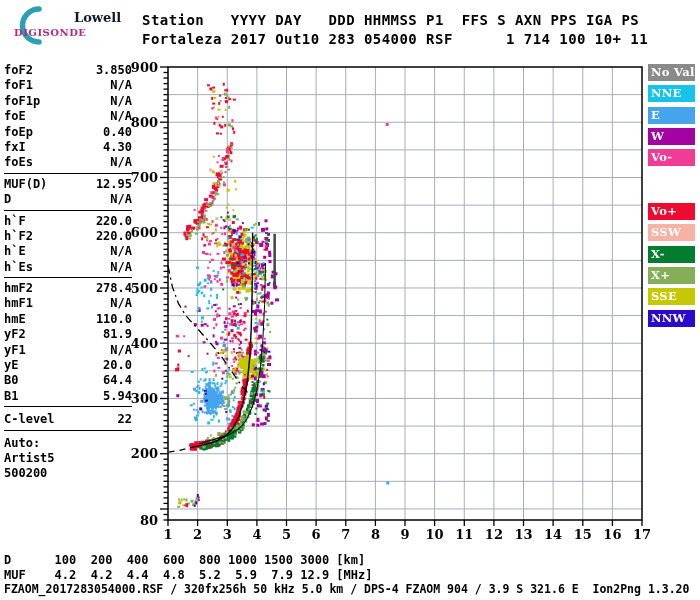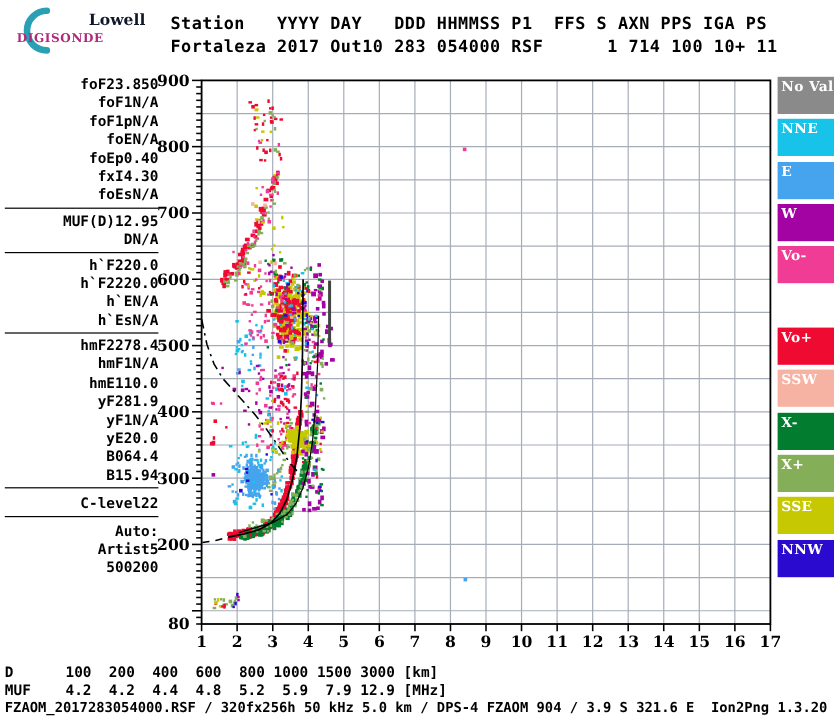--- a/index.html
+++ b/index.html
@@ -8,26 +8,26 @@
   .mono{font-family:"DejaVu Sans Mono",monospace;font-weight:bold;color:#000;white-space:pre;}
   .serifb{font-family:"DejaVu Serif",serif;font-weight:bold;}
   
   #logo{position:absolute;left:6px;top:2px;width:130px;height:50px;}
   #logo-top{position:absolute;left:68px;top:8px;font-size:13px;}
   #logo-bottom{position:absolute;left:8px;top:25px;font-size:10px;letter-spacing:0.5px;}
   
   #header{position:absolute;left:142px;top:11px;font-size:14px;line-height:18.5px;letter-spacing:0.45px;}
   
   #params{position:absolute;left:4px;top:63px;width:128px;font-family:"DejaVu Sans Mono",monospace;font-weight:bold;font-size:12px;color:#000;}
-  .prow{display:flex;justify-content:flex-end;line-height:15.4px;height:15.4px;}
+  .prow{display:flex;justify-content:space-between;line-height:15.4px;height:15.4px;}
   .sep{border-top:1.5px solid #000;margin:2px 0 3px 0;width:128px;height:0;}
   .mt6{margin-top:5px;}
   
   #legend{position:absolute;left:648px;top:64px;width:48px;}
-  .leg-item{width:47px;height:31px;margin-bottom:4.3px;color:#fff;
+  .leg-item{width:47px;height:17px;margin-bottom:4.3px;color:#fff;
     font-family:"DejaVu Serif",serif;font-weight:bold;font-size:11.5px;
     line-height:17px;padding-left:3px;box-sizing:border-box;letter-spacing:0.3px;}
   
   #footer{position:absolute;left:4px;top:553px;}
   .frow{font-size:12px;line-height:14.5px;}
   .frow-info{font-size:11.5px;line-height:15px;letter-spacing:0px;}
   
   #ionogram-svg{position:absolute;left:0;top:0;}
   .axlbl{font-family:"DejaVu Serif",serif;font-weight:bold;font-size:13px;fill:#000;}
 </style>

